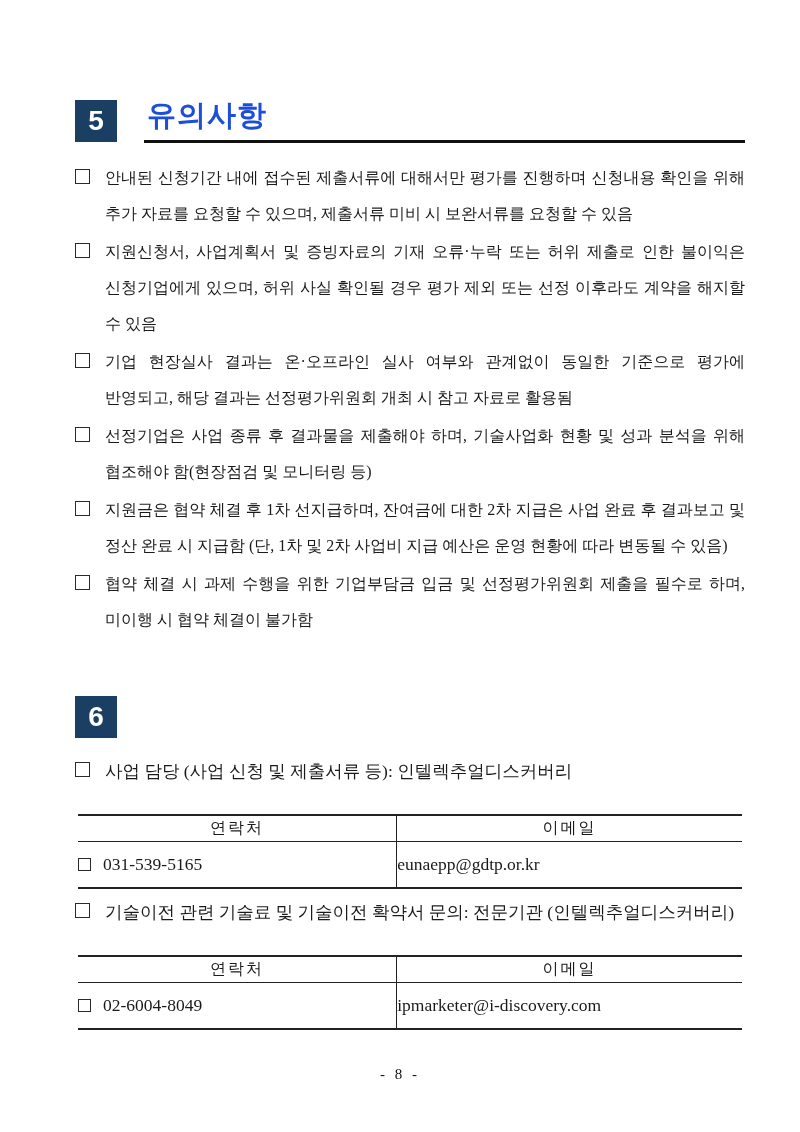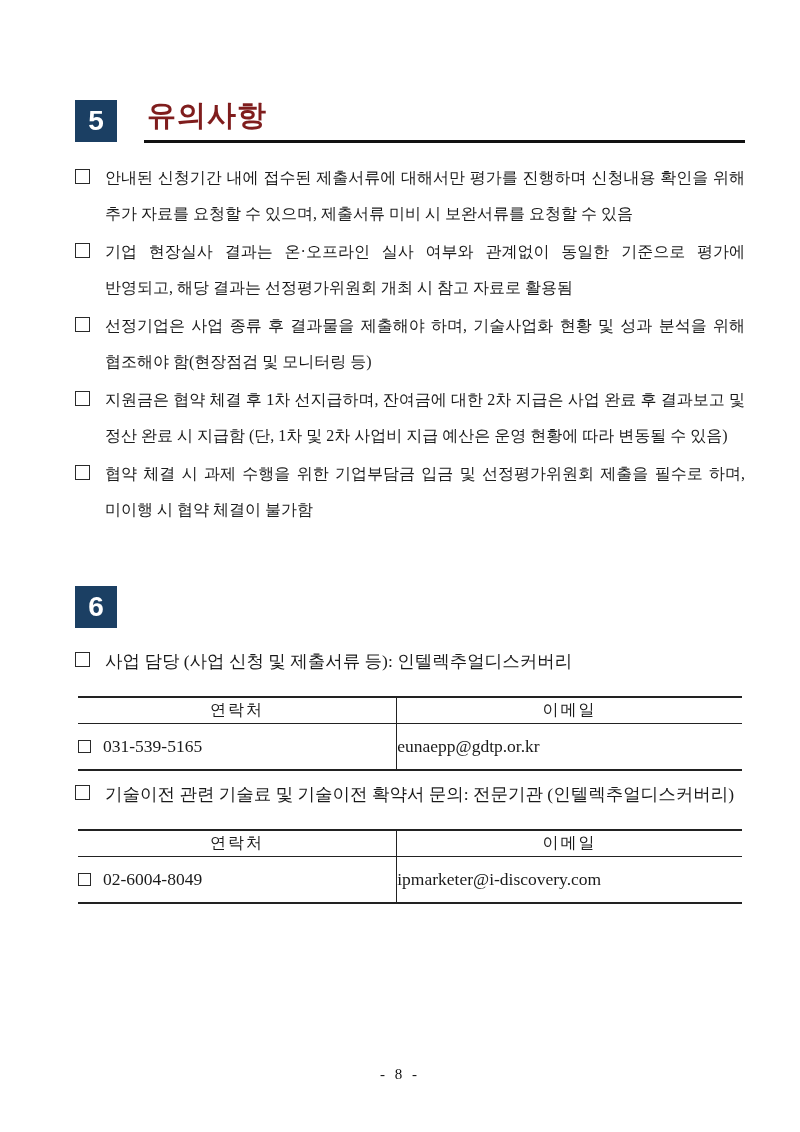--- a/index.html
+++ b/index.html
@@ -43,21 +43,21 @@
     flex: 1;
     margin-left: 27px;
     border-bottom: 3px solid #111111;
     padding-bottom: 8px;
     padding-left: 3px;
   }
   .section-title {
     font-family: "Liberation Sans", "DejaVu Sans", sans-serif;
     font-weight: bold;
     font-size: 29px;
-    color: #7f1d1d;
+    color: #1d4ed8;
     letter-spacing: 1px;
     line-height: 1.1;
   }
 
   
   .bullet-list { list-style: none; margin-top: 17px; }
   .bullet-item {
     position: relative;
     padding-left: 30px;
     font-size: 16px;
@@ -90,21 +90,21 @@
     padding-left: 30px;
     font-size: 17.5px;
     line-height: 30px;
     margin-top: 18px;
     word-break: keep-all;
   }
   .contact-label-row .sq-marker { top: 6px; }
 
   .contact-table {
     width: 664px;
-    margin: 20px auto 0 3px;
+    margin: 28px auto 0 3px;
     border-collapse: collapse;
     border-top: 2.5px solid #222222;
     border-bottom: 2.5px solid #222222;
     table-layout: fixed;
   }
   .contact-table th {
     font-weight: normal;
     font-size: 16px;
     height: 27px;
     text-align: center;
@@ -148,20 +148,24 @@
     </div>
   </div>
 
   <ul class="bullet-list">
     <li class="bullet-item">
       <span class="sq-marker"></span>
       <span>안내된 신청기간 내에 접수된 제출서류에 대해서만 평가를 진행하며 신청내용 확인을 위해 추가 자료를 요청할 수 있으며, 제출서류 미비 시 보완서류를 요청할 수 있음</span>
     </li>
     <li class="bullet-item">
       <span class="sq-marker"></span>
+      <span>지원신청서, 사업계획서 및 증빙자료의 기재 오류·누락 또는 허위 제출로 인한 불이익은 신청기업에게 있으며, 허위 사실 확인될 경우 평가 제외 또는 선정 이후라도 계약을 해지할 수 있음</span>
+    </li>
+    <li class="bullet-item">
+      <span class="sq-marker"></span>
       <span>기업 현장실사 결과는 온·오프라인 실사 여부와 관계없이 동일한 기준으로 평가에 반영되고, 해당 결과는 선정평가위원회 개최 시 참고 자료로 활용됨</span>
     </li>
     <li class="bullet-item">
       <span class="sq-marker"></span>
       <span>선정기업은 사업 종류 후 결과물을 제출해야 하며, 기술사업화 현황 및 성과 분석을 위해 협조해야 함(현장점검 및 모니터링 등)</span>
     </li>
     <li class="bullet-item">
       <span class="sq-marker"></span>
       <span>지원금은 협약 체결 후 1차 선지급하며, 잔여금에 대한 2차 지급은 사업 완료 후 결과보고 및 정산 완료 시 지급함 (단, 1차 및 2차 사업비 지급 예산은 운영 현황에 따라 변동될 수 있음)</span>
     </li>

